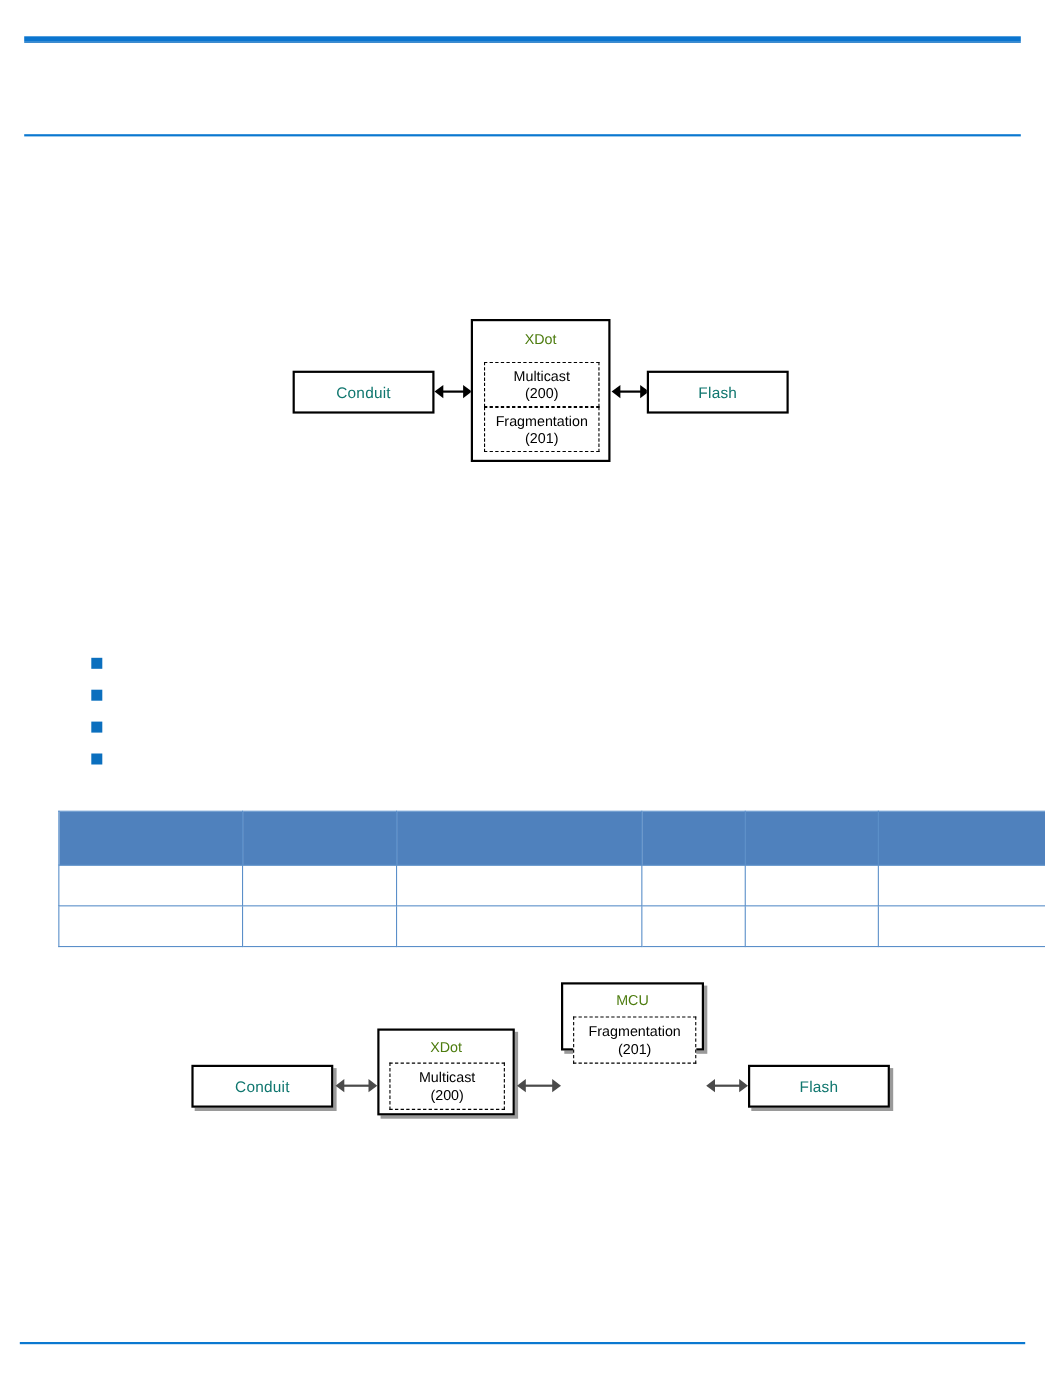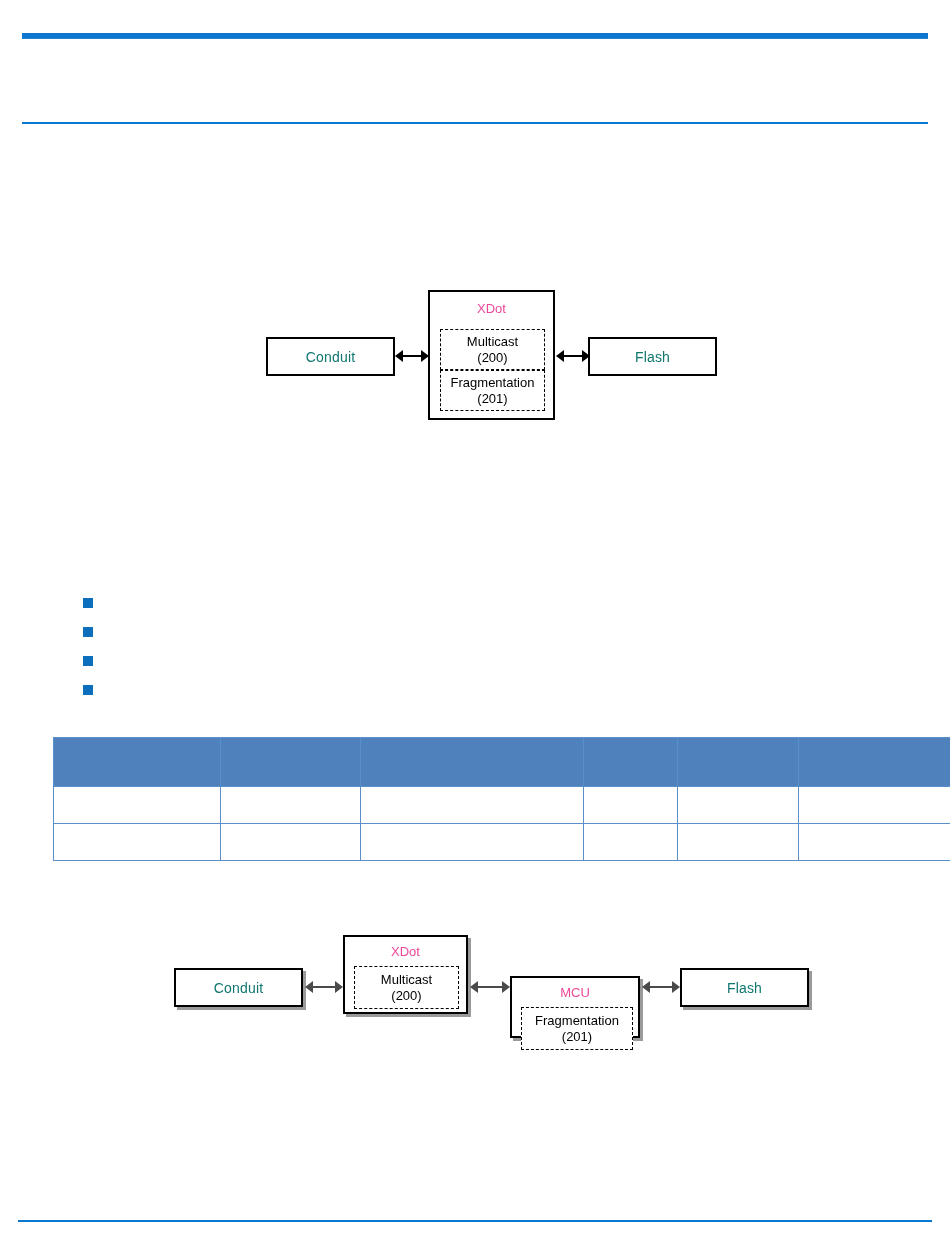--- a/index.html
+++ b/index.html
@@ -148,21 +148,21 @@
   }
   .container-box.shadowed {
     box-shadow: 3px 3px 0 #9a9a9a;
   }
   .container-title {
     position: absolute;
     left: 0;
     right: 0;
     text-align: center;
     font-size: 13px;
-    color: #ec4899;
+    color: #4d7c0f;
   }
   .sub-box {
     position: absolute;
     box-sizing: border-box;
     border: 1px dashed #000000;
     background: #ffffff;
     display: flex;
     flex-direction: column;
     align-items: center;
     justify-content: center;
@@ -339,21 +339,21 @@
       <span class="sb-code">(200)</span>
     </div>
   </div>
 
   <div class="arrow gray" style="left:470px; top:981px; width:40px;">
     <div class="head-l"></div>
     <div class="shaft"></div>
     <div class="head-r"></div>
   </div>
 
-  <div class="container-box shadowed" style="left:510px; top:976px; width:130px; height:62px;">
+  <div class="container-box shadowed" style="left:510px; top:893px; width:130px; height:62px;">
     <div class="container-title" style="top:7px;">MCU</div>
     <div class="sub-box" style="left:9px; top:29px; width:112px; height:43px;">
       <span>Fragmentation</span>
       <span class="sb-code">(201)</span>
     </div>
   </div>
 
   <div class="arrow gray" style="left:642px; top:981px; width:38px;">
     <div class="head-l"></div>
     <div class="shaft"></div>

